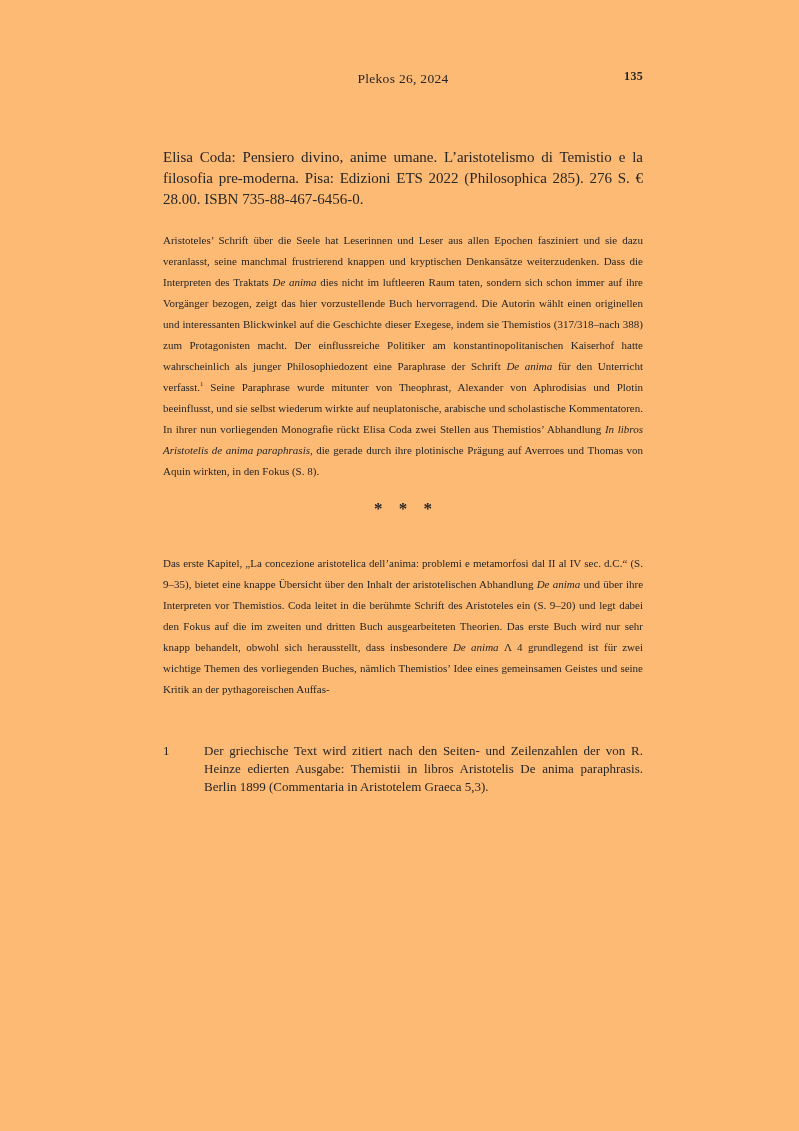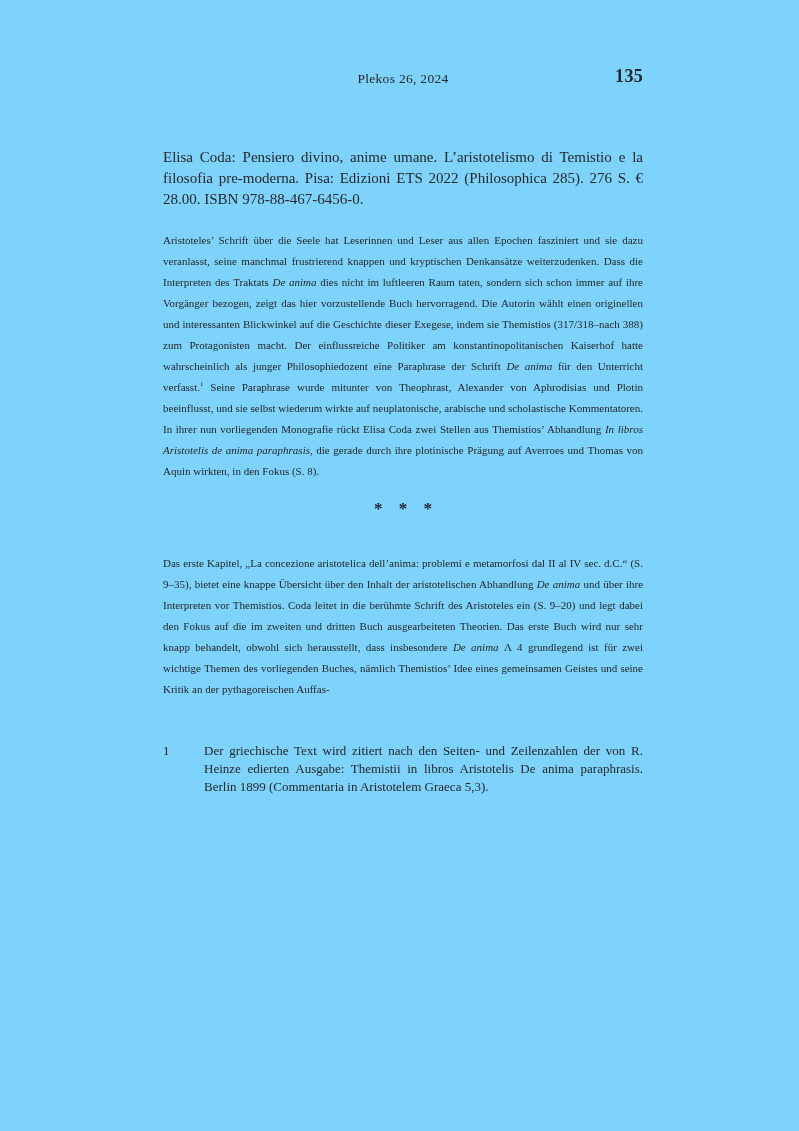--- a/index.html
+++ b/index.html
@@ -4,21 +4,21 @@
 <style>
   html, body {
     margin: 0;
     padding: 0;
     background: #ffffff;
   }
   .page {
     position: relative;
     width: 799px;
     height: 1131px;
-    background: #7dd3fc;
+    background: #fdba74;
     color: #262626;
     font-family: "Liberation Serif", "DejaVu Serif", serif;
     overflow: hidden;
   }
   .content {
     position: absolute;
     left: 163px;
     top: 0;
     width: 480px;
   }
@@ -30,21 +30,21 @@
     line-height: 18px;
   }
   .journal-line {
     text-align: center;
     letter-spacing: 0.3px;
   }
   .page-number {
     position: absolute;
     right: 0;
     top: -3px;
-    font-size: 18px;
+    font-size: 12px;
     font-weight: bold;
     letter-spacing: 0.3px;
   }
   .review-title {
     margin-top: 59px;
     font-size: 15px;
     line-height: 21px;
     text-align: justify;
     text-justify: inter-word;
   }
@@ -97,21 +97,21 @@
 <body>
 
 <div class="page">
   <div class="content">
 
     <div class="running-head">
       <div class="journal-line">Plekos 26, 2024</div>
       <div class="page-number">135</div>
     </div>
 
-    <div class="review-title">Elisa Coda: Pensiero divino, anime umane. L’aristotelismo di Temistio e la filosofia pre-moderna. Pisa: Edizioni ETS 2022 (Philosophica 285). 276 S. € 28.00. ISBN 978-88-467-6456-0.</div>
+    <div class="review-title">Elisa Coda: Pensiero divino, anime umane. L’aristotelismo di Temistio e la filosofia pre-moderna. Pisa: Edizioni ETS 2022 (Philosophica 285). 276 S. € 28.00. ISBN 735-88-467-6456-0.</div>
 
     <p class="para"><span>Aristoteles’ Schrift über die Seele hat Leserinnen und Leser aus allen Epochen fasziniert und sie dazu veranlasst, seine manchmal frustrierend knappen und kryptischen Denkansätze weiterzudenken. Dass die Interpreten des Traktats </span><i>De anima</i><span> dies nicht im luftleeren Raum taten, sondern sich schon immer auf ihre Vorgänger bezogen, zeigt das hier vorzustellende Buch hervorragend. Die Autorin wählt einen originellen und interessanten Blickwinkel auf die Geschichte dieser Exegese, indem sie Themistios (317/318–nach 388) zum Protagonisten macht. Der einflussreiche Politiker am konstantinopolitanischen Kaiserhof hatte wahrscheinlich als junger Philosophiedozent eine Paraphrase der Schrift </span><i>De anima</i><span> für den Unterricht verfasst.</span><sup>1</sup><span> Seine Paraphrase wurde mitunter von Theophrast, Alexander von Aphrodisias und Plotin beeinflusst, und sie selbst wiederum wirkte auf neuplatonische, arabische und scholastische Kommentatoren. In ihrer nun vorliegenden Monografie rückt Elisa Coda zwei Stellen aus Themistios’ Abhandlung </span><i>In libros Aristotelis de anima paraphrasis</i><span>, die gerade durch ihre plotinische Prägung auf Averroes und Thomas von Aquin wirkten, in den Fokus (S. 8).</span></p>
 
     <div class="separator">* * *</div>
 
     <p class="para after-sep"><span>Das erste Kapitel, „La concezione aristotelica dell’anima: problemi e metamorfosi dal II al IV sec. d.C.“ (S. 9–35), bietet eine knappe Übersicht über den Inhalt der aristotelischen Abhandlung </span><i>De anima</i><span> und über ihre Interpreten vor Themistios. Coda leitet in die berühmte Schrift des Aristoteles ein (S. 9–20) und legt dabei den Fokus auf die im zweiten und dritten Buch ausgearbeiteten Theorien. Das erste Buch wird nur sehr knapp behandelt, obwohl sich herausstellt, dass insbesondere </span><i>De anima</i><span> Λ 4 grundlegend ist für zwei wichtige Themen des vorliegenden Buches, nämlich Themistios’ Idee eines gemeinsamen Geistes und seine Kritik an der pythagoreischen Auffas-</span></p>
 
     <div class="footnote">
       <div class="footnote-number">1</div>
       <div class="footnote-text">Der griechische Text wird zitiert nach den Seiten- und Zeilenzahlen der von R. Heinze edierten Ausgabe: Themistii in libros Aristotelis De anima paraphrasis. Berlin 1899 (Commentaria in Aristotelem Graeca 5,3).</div>

